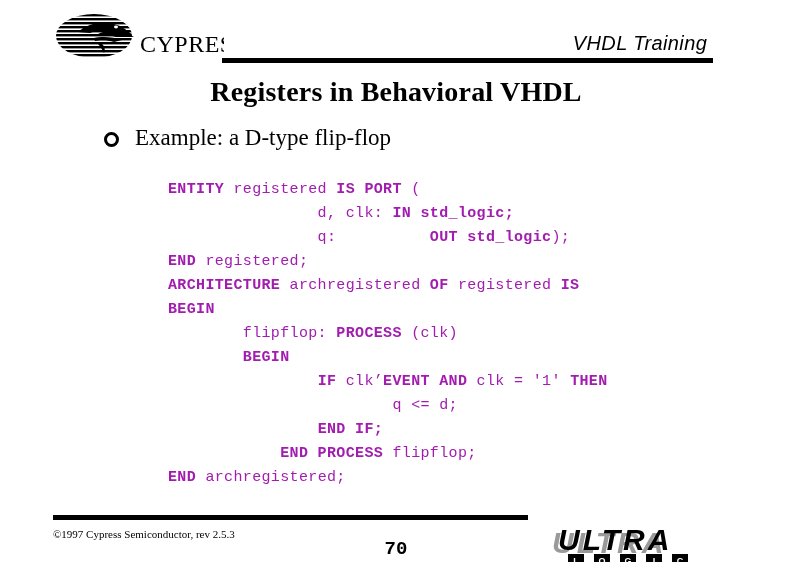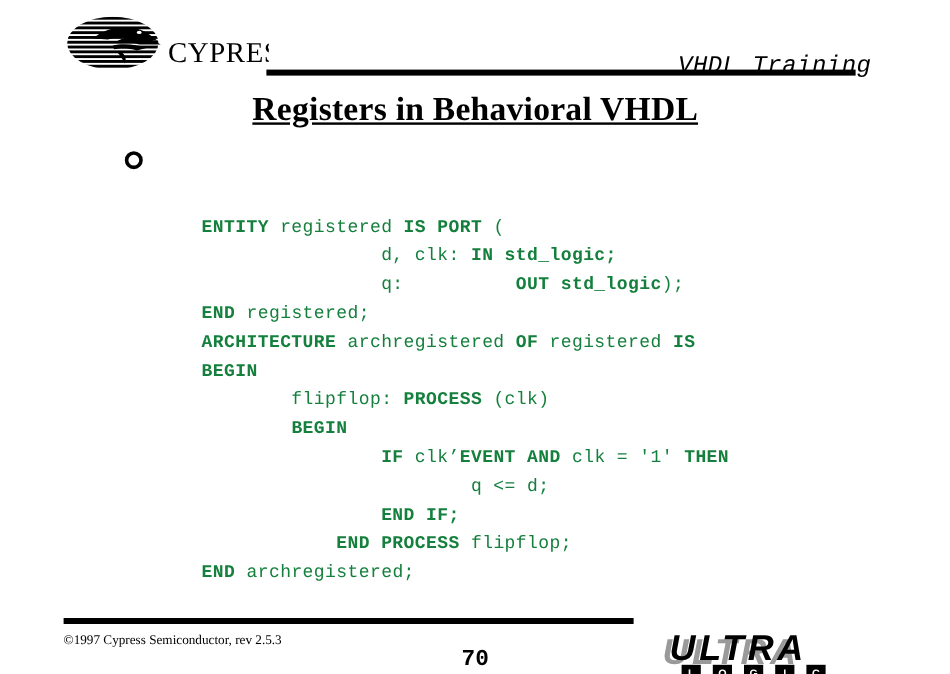--- a/index.html
+++ b/index.html
@@ -37,44 +37,43 @@
     left: 222px;
     top: 58px;
     width: 491px;
     height: 5px;
     background: #000000;
   }
 
   #vhdl-training {
     position: absolute;
     left: 565px;
-    top: 44px;
+    top: 32px;
     width: 150px;
     text-align: center;
-    font-family: Liberation Mono, monospace;
+    font-family: Liberation Sans, sans-serif;
     font-style: italic;
     font-size: 20px;
     letter-spacing: 0.4px;
     white-space: nowrap;
     color: #000000;
   }
 
   
   #slide-title {
     position: absolute;
     left: 0;
     top: 76px;
     width: 792px;
     text-align: center;
     font-family: "Liberation Serif", serif;
     font-weight: bold;
     font-size: 28px;
     letter-spacing: 0.2px;
     color: #000000;
-    text-decoration: underline;
   }
 
   
   #bullet-row {
     position: absolute;
     left: 104px;
     top: 125px;
     display: flex;
     align-items: center;
     gap: 16px;
@@ -99,21 +98,21 @@
 
   
   #code-block {
     position: absolute;
     left: 168px;
     top: 178px;
     font-family: "Liberation Mono", "DejaVu Sans Mono", monospace;
     font-size: 15px;
     line-height: 24px;
     white-space: pre;
-    color: #15803d;
+    color: #a21caf;
     letter-spacing: 0.35px;
   }
   #code-block .ln { display: block; height: 24px; }
   #code-block b { font-weight: bold; }
   #code-block span.r { font-weight: normal; }
 
   
   #footer-rule {
     position: absolute;
     left: 53px;
@@ -193,20 +192,21 @@
 
   <div id="header-rule"></div>
 
   <div id="vhdl-training">VHDL Training</div>
 </div>
 
 <div id="slide-title">Registers in Behavioral VHDL</div>
 
 <div id="bullet-row">
   <span id="bullet-marker"></span>
+  <span id="bullet-text">Example: a D-type flip-flop</span>
 </div>
 
 <div id="code-block"><span class="ln"><b>ENTITY</b><span class="r"> registered </span><b>IS PORT</b><span class="r"> (</span></span><span class="ln"><span class="r">                d, clk: </span><b>IN std_logic;</b></span><span class="ln"><span class="r">                q:          </span><b>OUT std_logic</b><span class="r">);</span></span><span class="ln"><b>END</b><span class="r"> registered;</span></span><span class="ln"><b>ARCHITECTURE</b><span class="r"> archregistered </span><b>OF</b><span class="r"> registered </span><b>IS</b></span><span class="ln"><b>BEGIN</b></span><span class="ln"><span class="r">        flipflop: </span><b>PROCESS</b><span class="r"> (clk)</span></span><span class="ln"><span class="r">        </span><b>BEGIN</b></span><span class="ln"><span class="r">                </span><b>IF</b><span class="r"> clk’</span><b>EVENT AND</b><span class="r"> clk = '1' </span><b>THEN</b></span><span class="ln"><span class="r">                        q &lt;= d;</span></span><span class="ln"><span class="r">                </span><b>END IF;</b></span><span class="ln"><span class="r">            </span><b>END PROCESS</b><span class="r"> flipflop;</span></span><span class="ln"><b>END</b><span class="r"> archregistered;</span></span></div>
 
 <div id="footer-rule"></div>
 
 <div id="footer-copyright">©1997 Cypress Semiconductor, rev 2.5.3</div>
 
 <div id="page-number">70</div>
 

